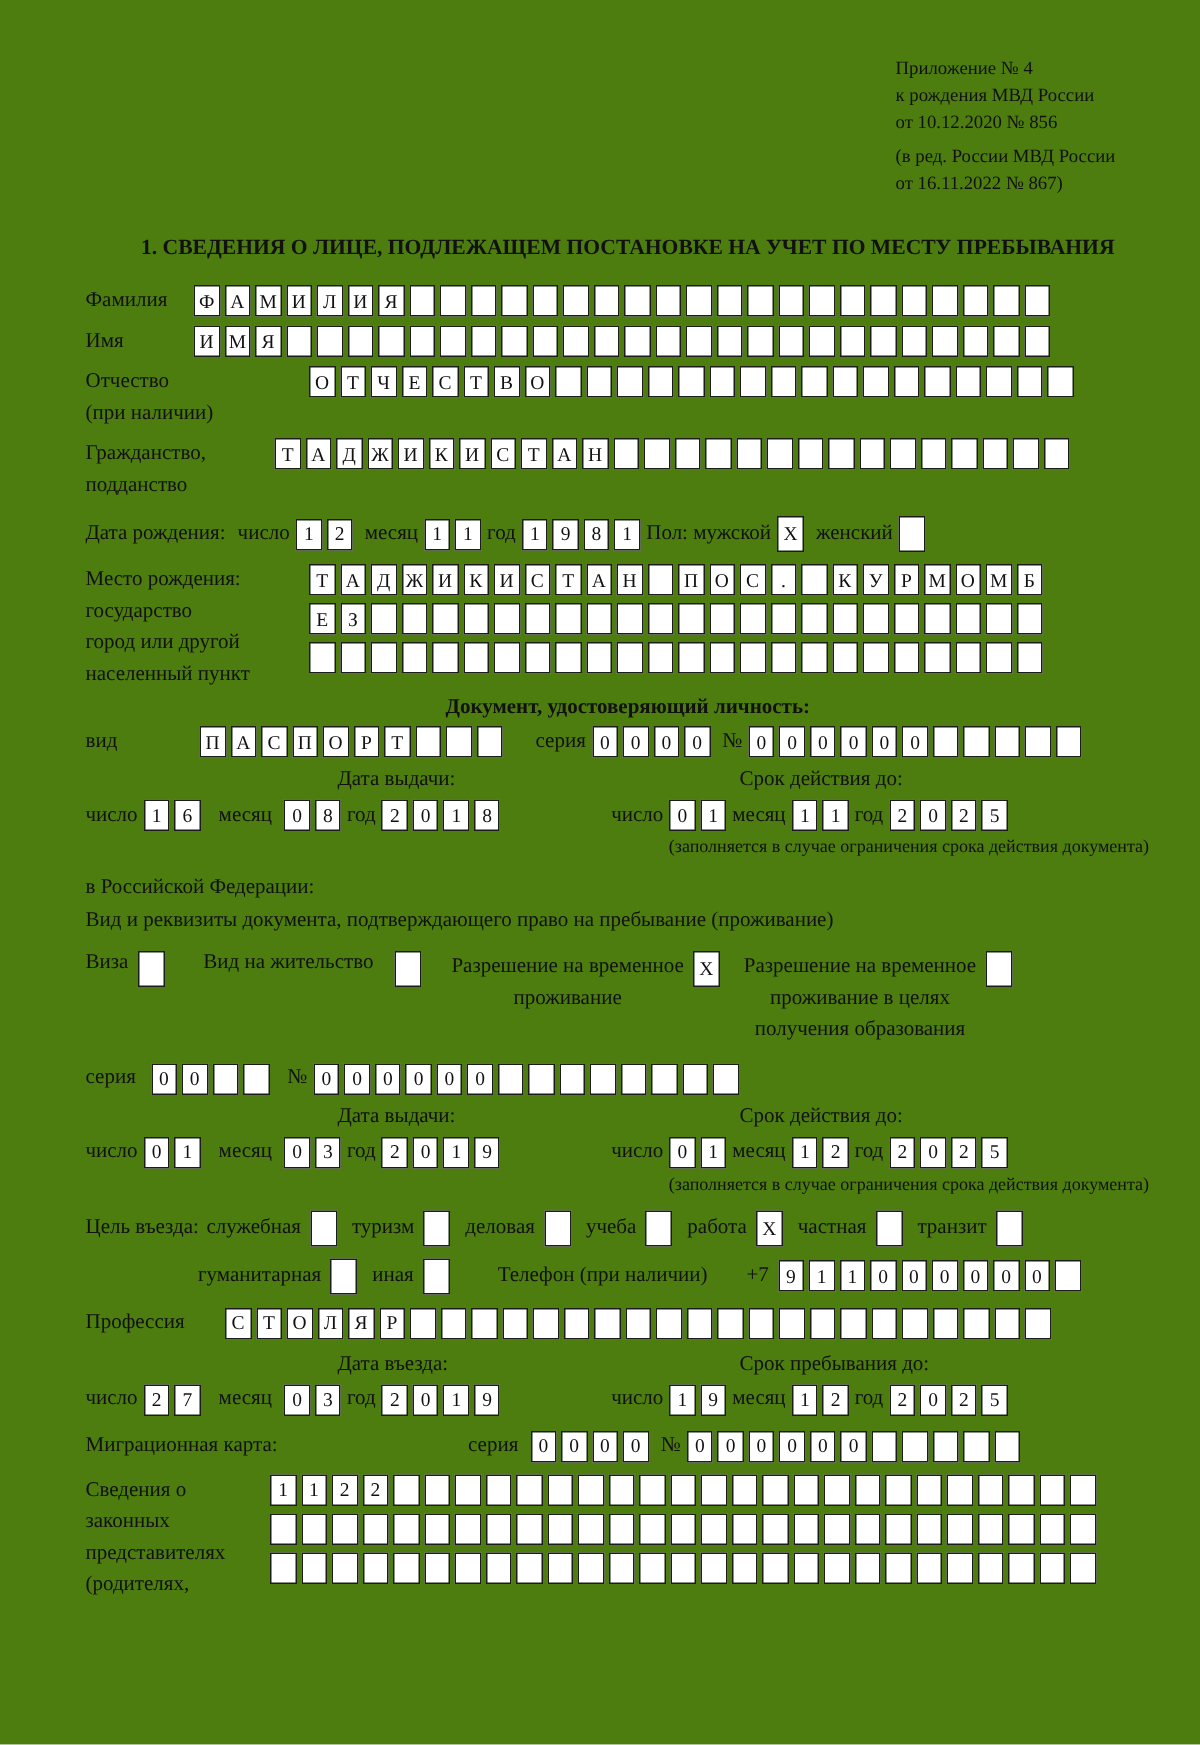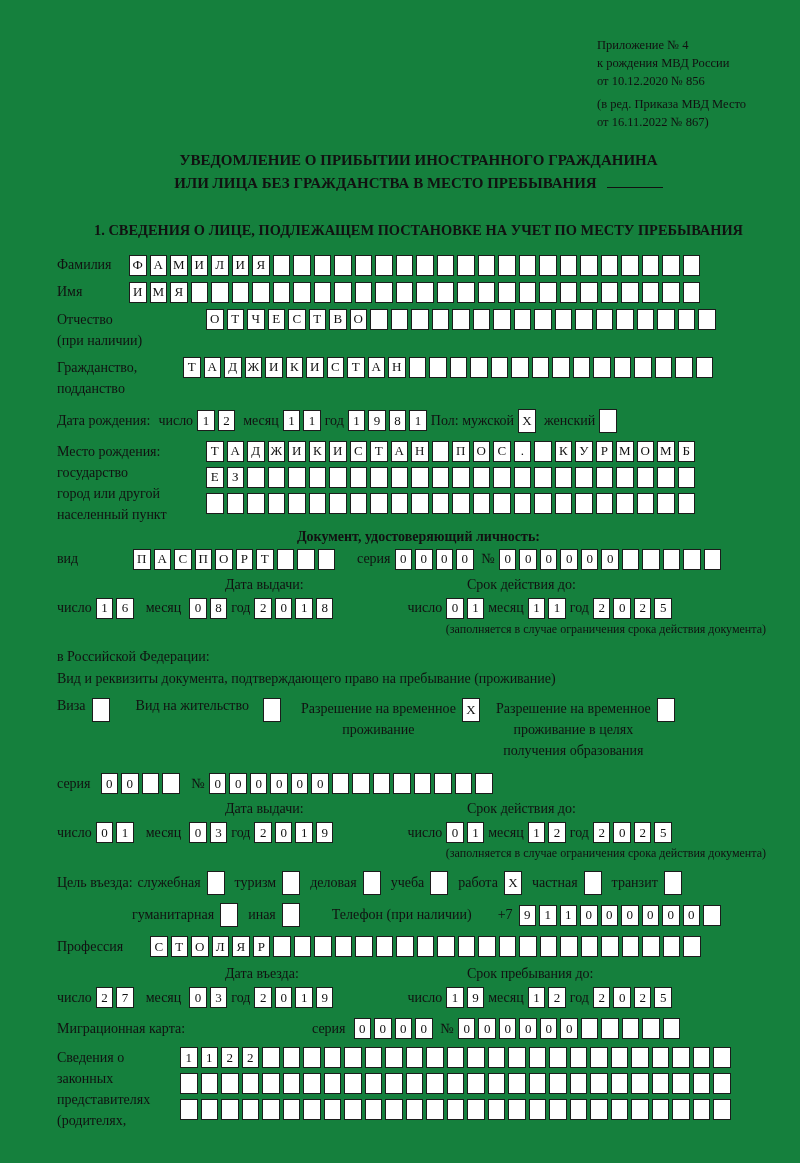--- a/index.html
+++ b/index.html
@@ -1,20 +1,20 @@
 <!DOCTYPE html>
 <html><head>
 <meta charset="utf-8">
 <style>
   html,body{margin:0;padding:0;background:#fff;}
   .page{
     width:800px;height:1163px;box-sizing:border-box;
     padding:36px 20px 0 57px;
     font-family:"Liberation Serif","DejaVu Serif",serif;
-    color:#111;font-size:14px;background:#15803d;overflow:hidden;position:relative;
+    color:#111;font-size:14px;background:#4d7c0f;overflow:hidden;position:relative;
   }
   
   .hdr{margin-left:540px;font-size:12.5px;line-height:18px;}
   .hdr .gap{margin-top:5px;}
   .forma{font-weight:bold;text-align:right;margin:14px 16px 0 0;font-size:14.5px;letter-spacing:.4px;}
   .title{text-align:center;font-weight:bold;font-size:15px;margin-top:18px;line-height:1.55;}
   .blank{display:inline-block;width:56px;border-bottom:1.8px solid #111;height:11px;margin-left:10px;}
   .sec{font-weight:bold;text-align:center;font-size:14.4px;margin-top:26px;white-space:nowrap;}
   
   .frow{display:flex;align-items:center;margin-top:6px;}
@@ -27,21 +27,21 @@
   .lblw1{width:72px;flex:none;}
   .lblw2{width:149px;flex:none;line-height:21px;}
   .lblw3{width:126px;flex:none;line-height:21px;}
   .lblw4{width:76px;flex:none;}
   .cellcol{display:flex;flex-direction:column;gap:5px;}
   .mll{margin-left:8px;margin-right:4px;}
   .mls{margin-left:4px;margin-right:4px;}
   
   .dhdr{position:relative;height:18px;margin-top:7px;}
   .dhdr .h1{position:absolute;left:168px;}
-  .dhdr .h2{position:absolute;left:410px;}
+  .dhdr .h2{position:absolute;left:436px;}
   .drow{display:flex;align-items:center;margin-top:3px;}
   .dsp{width:70px;flex:none;}
   .note{font-size:12px;text-align:right;padding-right:14px;margin-top:3px;}
   .para{margin-top:9px;line-height:1.6;}
   
   .stayrow{display:flex;align-items:flex-start;margin-top:8px;}
   .ctr{text-align:center;line-height:1.5;}
   .stayrow .chk{margin:0 6px;}
   
   .purp{display:flex;align-items:center;margin-top:10px;flex-wrap:nowrap;}
@@ -51,28 +51,24 @@
 </style>
 </head>
 <body>
 
 <div class="page">
 
   <div class="hdr">
     <div>Приложение № 4</div>
     <div>к рождения МВД России</div>
     <div>от 10.12.2020 № 856</div>
-    <div class="gap">(в ред. Приказа МВД Место</div>
+    <div class="gap">(в ред. России МВД России</div>
     <div>от 16.11.2022 № 867)</div>
   </div>
 
-  <div class="title">
-    <div>УВЕДОМЛЕНИЕ О ПРИБЫТИИ ИНОСТРАННОГО ГРАЖДАНИНА</div>
-    <div><span>ИЛИ ЛИЦА БЕЗ ГРАЖДАНСТВА В МЕСТО ПРЕБЫВАНИЯ</span><span class="blank"></span></div>
-  </div>
 
   <div class="sec">1. СВЕДЕНИЯ О ЛИЦЕ, ПОДЛЕЖАЩЕМ ПОСТАНОВКЕ НА УЧЕТ ПО МЕСТУ ПРЕБЫВАНИЯ</div>
 
   <div class="frow" style="margin-top:16px;">
     <span class="lblw1">Фамилия</span>
     <span class="cells">
         <span class="cell">Ф</span>
         <span class="cell">А</span>
         <span class="cell">М</span>
         <span class="cell">И</span>

